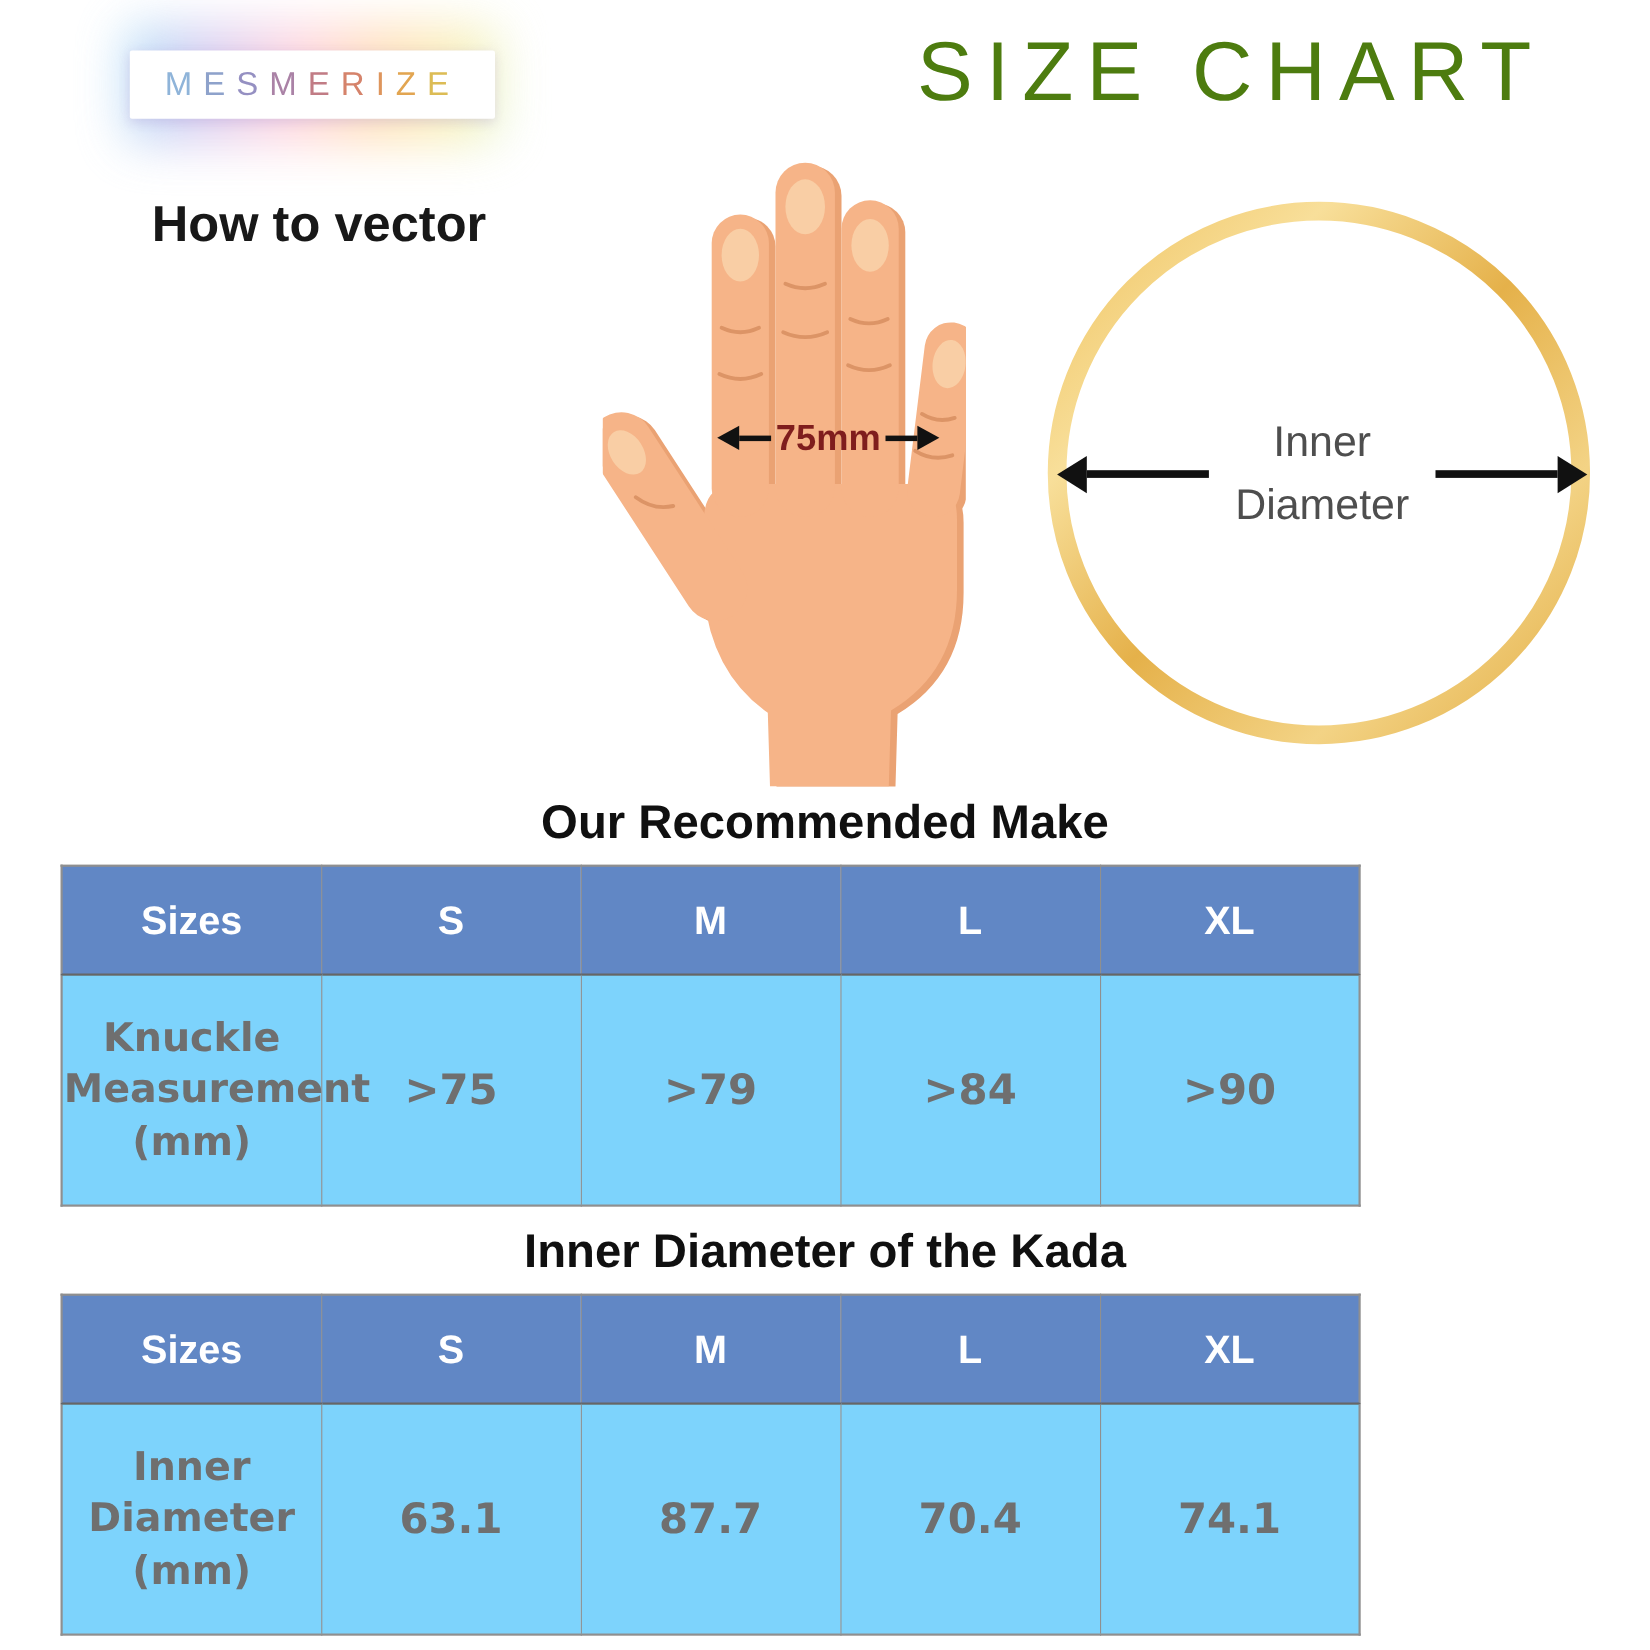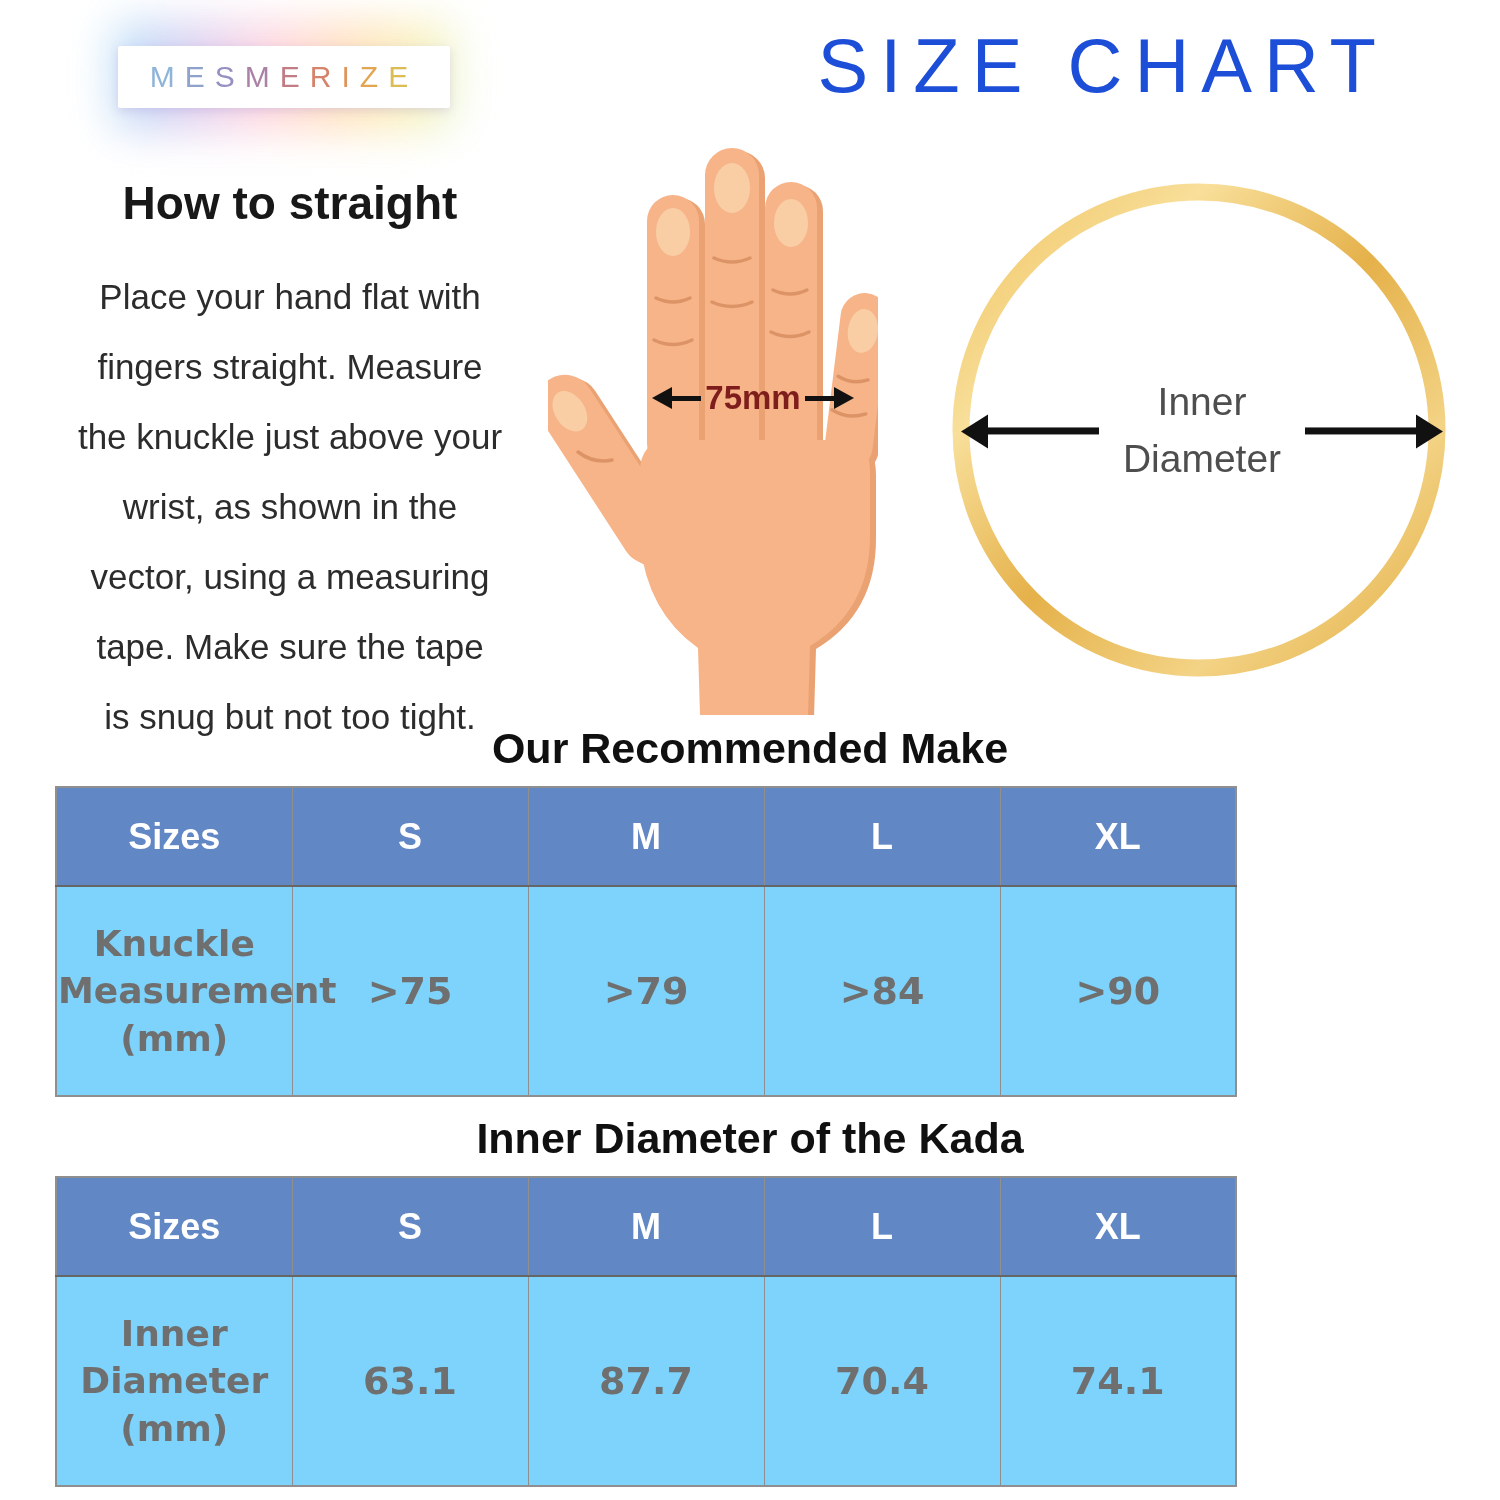--- a/index.html
+++ b/index.html
@@ -10,22 +10,22 @@
   
   .logo-wrap{left:128px;top:30px;width:312px;height:94px;display:flex;align-items:center;justify-content:center;}
   .logo-wrap::before{content:"";position:absolute;inset:-6px -14px;border-radius:14px;
       background:linear-gradient(100deg,#9fd9f7 0%,#cfc3ef 22%,#ffc9d8 45%,#ffd9a8 68%,#f7efad 88%,#d9f2c9 100%);
       filter:blur(22px);opacity:.8;}
   .logo-box{position:relative;background:#ffffff;padding:14px 32px;border-radius:2px;
       box-shadow:0 3px 10px rgba(170,150,210,.30);}
   .logo-text{font-size:30px;font-weight:400;letter-spacing:10px;white-space:nowrap;}
 
   
-  .size-chart-title{right:112px;top:22px;font-size:76px;font-weight:100;letter-spacing:12px;
-      color:#1d4ed8;white-space:nowrap;}
+  .size-chart-title{right:96px;top:22px;font-size:76px;font-weight:100;letter-spacing:12px;
+      color:#4d7c0f;white-space:nowrap;}
 
   
   .howto{left:44px;top:176px;width:492px;text-align:center;}
   .howto-heading{font-size:46px;font-weight:700;color:#181818;margin:0 0 32px 0;}
   .howto-body{font-size:35px;font-weight:300;color:#2c2c2c;line-height:70px;white-space:pre-line;margin:0;}
 
   
   .hand-fig{left:548px;top:140px;width:330px;height:575px;}
   .hand-arrow{position:absolute;left:104px;top:238px;width:202px;height:40px;
       display:flex;align-items:center;}
@@ -66,28 +66,21 @@
 
 <div class="abs logo-wrap">
   <div class="logo-box">
     <span class="logo-text"><span style="color: rgb(143, 180, 217);">M</span><span style="color: rgb(142, 162, 203);">E</span><span style="color: rgb(149, 144, 194);">S</span><span style="color: rgb(170, 130, 166);">M</span><span style="color: rgb(193, 124, 133);">E</span><span style="color: rgb(213, 131, 107);">R</span><span style="color: rgb(222, 149, 92);">I</span><span style="color: rgb(226, 165, 81);">Z</span><span style="color: rgb(220, 188, 85);">E</span></span>
   </div>
 </div>
 
 <div class="abs size-chart-title">SIZE CHART</div>
 
 <div class="abs howto">
-  <h2 class="howto-heading">How to straight</h2>
-  <p class="howto-body">Place your hand flat with
-fingers straight. Measure
-the knuckle just above your
-wrist, as shown in the
-vector, using a measuring
-tape. Make sure the tape
-is snug but not too tight.</p>
+  <h2 class="howto-heading">How to vector</h2>
 </div>
 
 <div class="abs hand-fig">
   <svg width="330" height="575" viewBox="0 0 330 575">
     <defs>
       <g id="handshape">
         <path d="M92 332 Q92 302 120 300 L303 300 Q322 303 322 332 L322 396 Q322 470 262 506 L260 575 L152 575 L150 508 Q99 472 92 402 Z"></path>
         <rect x="99" y="55" width="52" height="275" rx="26"></rect>
         <rect x="157" y="8" width="54" height="322" rx="27"></rect>
         <rect x="217" y="42" width="52" height="288" rx="26"></rect>

